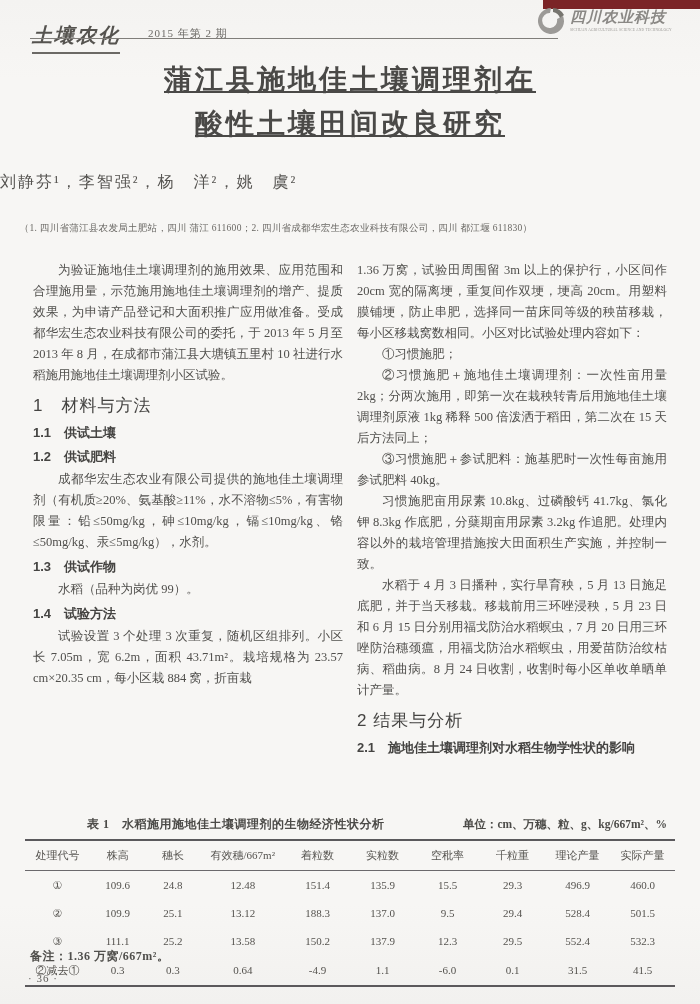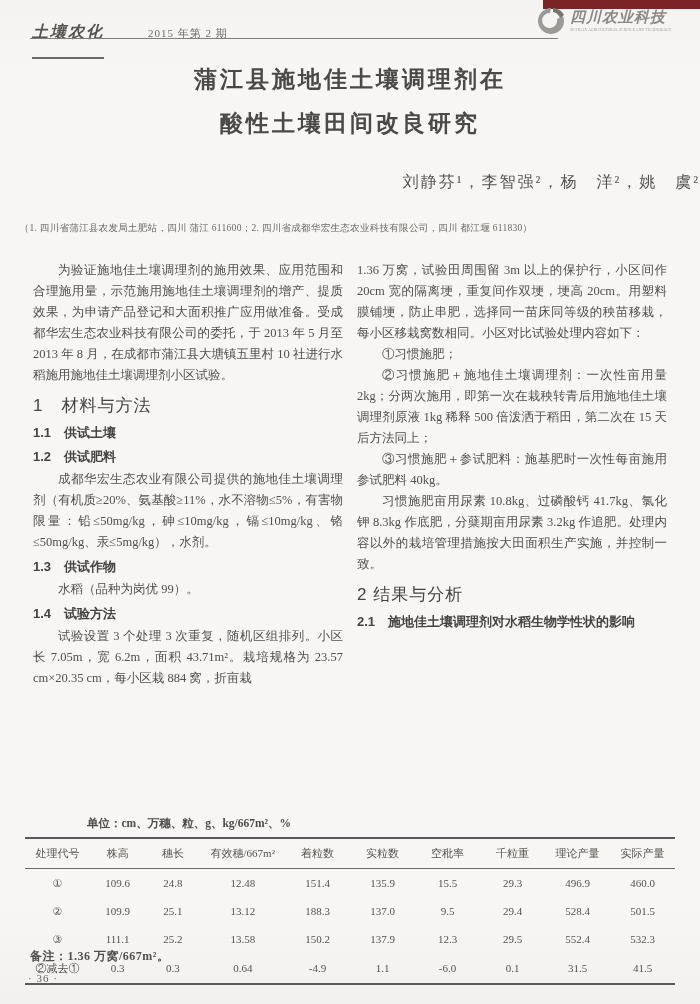--- a/index.html
+++ b/index.html
@@ -10,35 +10,35 @@
   }
   .page{
     position:relative;width:700px;height:1004px;overflow:hidden;
     background:linear-gradient(180deg,#f4f3f1 0%,#f7f6f4 8%,#f7f6f4 90%,#f2f1ef 100%);
     color:#4c4b49;
   }
   
   .corner-bar{position:absolute;top:0;right:0;width:157px;height:9px;background:#7b2427;}
   .journal-header{position:absolute;top:20px;left:30px;right:30px;height:26px;}
   .journal-section{
-    position:absolute;left:2px;top:2px;font-weight:bold;font-size:16px;
+    position:absolute;left:2px;top:2px;font-weight:bold;font-size:20px;
     font-style:italic;letter-spacing:2px;color:#55534f;
-    border-bottom:2px solid #6b6965;padding-bottom:14px;
+    border-bottom:2px solid #6b6965;padding-bottom:3px;
   }
   .journal-issue{position:absolute;left:118px;top:6px;font-size:11px;color:#6d6b67;letter-spacing:1px;}
   .header-rule{position:absolute;top:38px;left:30px;width:528px;height:1px;background:#807e7a;}
   .logo{position:absolute;top:6px;right:14px;width:150px;height:34px;}
   .logo-mark{position:absolute;left:0;top:0;width:30px;height:30px;}
   .logo-texts{position:absolute;left:34px;top:2px;width:114px;}
   .logo-title{font-size:15px;font-weight:bold;font-style:italic;color:#8a8885;letter-spacing:1px;white-space:nowrap;}
   .logo-sub{font-size:4px;color:#9b9996;letter-spacing:.2px;white-space:nowrap;transform:scale(.9);transform-origin:left top;}
   
   .title-block{position:absolute;top:58px;left:0;width:700px;text-align:center;}
-  .title-line{font-size:23px;font-weight:bold;letter-spacing:3px;color:#4a4947;line-height:44px;}
-  .authors{position:absolute;top:172px;left:0;width:700px;text-align:right;font-size:16px;color:#555350;letter-spacing:2px;}
+  .title-line{font-size:28px;font-weight:bold;letter-spacing:3px;color:#4a4947;line-height:44px;text-decoration:underline;}
+  .authors{position:absolute;top:172px;left:0;width:700px;text-align:left;font-size:16px;color:#555350;letter-spacing:2px;}
   .affiliation{position:absolute;top:222px;left:0;width:552px;text-align:center;font-size:9.5px;color:#6a6864;letter-spacing:.3px;}
   
   .columns{position:absolute;top:260px;left:33px;width:634px;height:552px;display:flex;gap:14px;}
   .col{width:310px;font-size:12.5px;line-height:21px;text-align:justify;color:#504f4c;}
   .para{margin:0;text-indent:2em;}
   .para.noindent{text-indent:0;}
   .h1{font-family:"Liberation Sans","DejaVu Sans",sans-serif;font-size:17px;font-weight:normal;color:#45444);color:#454442;margin:9px 0 6px 0;text-indent:0;letter-spacing:1px;}
   .h2{font-family:"Liberation Sans","DejaVu Sans",sans-serif;font-size:13px;font-weight:bold;color:#454442;margin:3px 0 2px 0;text-indent:0;}
   
   .table-wrap{position:absolute;top:816px;left:25px;width:650px;}
@@ -97,27 +97,29 @@
       <p class="para">水稻（品种为岗优 99）。</p>
       <div class="h2">1.4　试验方法</div>
       <p class="para">试验设置 3 个处理 3 次重复，随机区组排列。小区长 7.05m，宽 6.2m，面积 43.71m²。栽培规格为 23.57 cm×20.35 cm，每小区栽 884 窝，折亩栽</p>
     </div>
     <div class="col">
       <p class="para noindent">1.36 万窝，试验田周围留 3m 以上的保护行，小区间作 20cm 宽的隔离埂，重复间作双埂，埂高 20cm。用塑料膜铺埂，防止串肥，选择同一苗床同等级的秧苗移栽，每小区移栽窝数相同。小区对比试验处理内容如下：</p>
       <p class="para">①习惯施肥；</p>
       <p class="para">②习惯施肥＋施地佳土壤调理剂：一次性亩用量 2kg；分两次施用，即第一次在栽秧转青后用施地佳土壤调理剂原液 1kg 稀释 500 倍泼洒于稻田，第二次在 15 天后方法同上；</p>
       <p class="para">③习惯施肥＋参试肥料：施基肥时一次性每亩施用参试肥料 40kg。</p>
       <p class="para">习惯施肥亩用尿素 10.8kg、过磷酸钙 41.7kg、氯化钾 8.3kg 作底肥，分蘖期亩用尿素 3.2kg 作追肥。处理内容以外的栽培管理措施按大田面积生产实施，并控制一致。</p>
+      <p class="para">水稻于 4 月 3 日播种，实行旱育秧，5 月 13 日施足底肥，并于当天移栽。移栽前用三环唑浸秧，5 月 23 日和 6 月 15 日分别用福戈防治水稻螟虫，7 月 20 日用三环唑防治穗颈瘟，用福戈防治水稻螟虫，用爱苗防治纹枯病、稻曲病。8 月 24 日收割，收割时每小区单收单晒单计产量。</p>
       <div class="h1">2 结果与分析</div>
       <div class="h2">2.1　施地佳土壤调理剂对水稻生物学性状的影响</div>
     </div>
   </div>
 
   <div class="table-wrap">
     <div class="table-captionrow">
+      <span class="table-caption">表 1　水稻施用施地佳土壤调理剂的生物经济性状分析</span>
       <span class="table-unit">单位：cm、万穗、粒、g、kg/667m²、%</span>
     </div>
     <table class="data">
       <colgroup>
         <col style="width:10%">
           <col style="width:8.5%">
           <col style="width:8.5%">
           <col style="width:13%">
         <col style="width:10%">
           <col style="width:10%">

